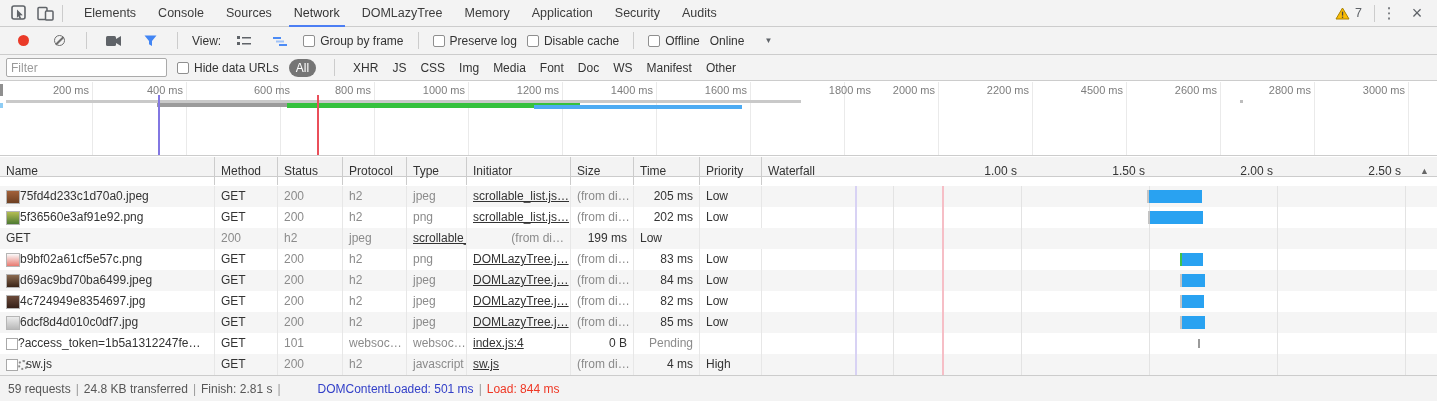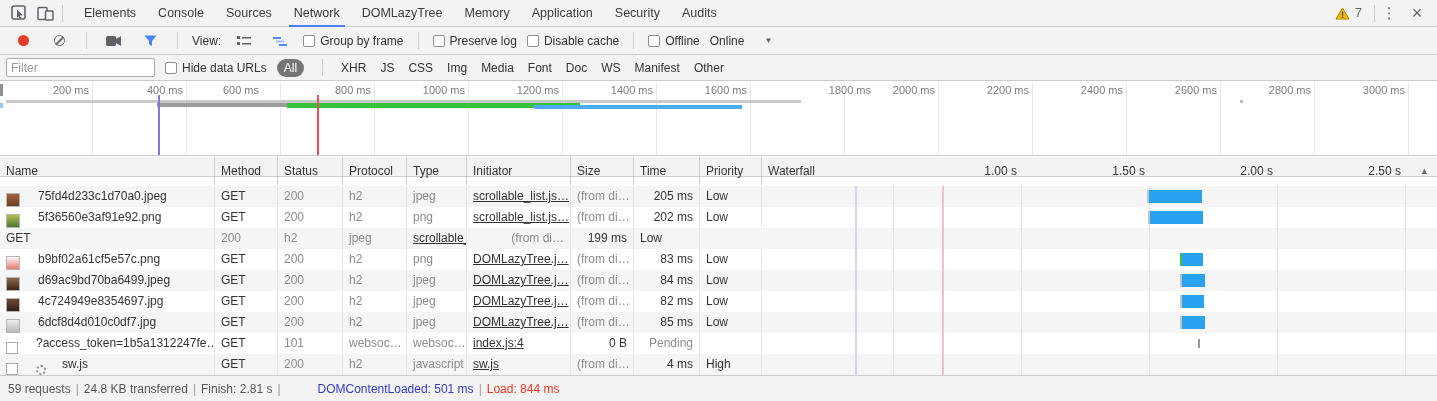--- a/index.html
+++ b/index.html
@@ -38,21 +38,21 @@
   .tb-label { color:#333; }
   .chk { display:flex; align-items:center; gap:5px; color:#333; }
   .chk .box { width:12px; height:12px; border:1px solid #8f8f8f; border-radius:2px; background:#fff; }
   .caret { font-size:8px; color:#5f6368; margin-left:10px; }
   
   .filterbar {
     position:absolute; top:55px; left:0; width:100%; height:26px;
     background:#f3f3f3; border-bottom:1px solid #ccc;
     display:flex; align-items:center; padding-left:6px; gap:10px;
   }
-  .filter-input { width:149px; height:19px; border:1px solid #aaa; border-radius:2px; background:#fff; font-size:12px; padding:0 4px; color:#333; font-family:"Liberation Sans",sans-serif; }
+  .filter-input { width:161px; height:19px; border:1px solid #aaa; border-radius:2px; background:#fff; font-size:12px; padding:0 4px; color:#333; font-family:"Liberation Sans",sans-serif; }
   .filter-input::placeholder { color:#9a9a9a; }
   .ftypes { display:flex; align-items:center; gap:14px; color:#333; }
   .ftype.selected { background:#757575; color:#fff; border-radius:9px; padding:2px 7px; }
   
   .overview { position:absolute; top:82px; left:0; width:100%; height:74px; background:#fff; border-bottom:1px solid #ccc; }
   .ruler-label { position:absolute; top:2px; width:60px; text-align:right; font-size:11px; color:#7d7d7d; }
   .ov-grid { position:absolute; top:0; bottom:0; width:1px; background:#eaeaea; }
   .ov-marker { position:absolute; top:13px; bottom:0; width:2px; }
   .ov-bar { position:absolute; }
   
@@ -63,21 +63,21 @@
   .wf-head { position:relative; }
   .wf-time-label { position:absolute; top:0; height:28px; line-height:28px; width:66px; text-align:right; color:#333; }
   .sort-arrow { position:absolute; right:8px; top:0; height:28px; line-height:28px; font-size:9px; color:#666; }
   .rows { position:absolute; top:186px; left:0; width:100%; height:189px; }
   .row { height:21px; line-height:21px; }
   .row.odd { background:#f5f5f5; }
   .cell { padding:0 6px; overflow:hidden; white-space:nowrap; border-right:1px solid #e7e7e7; height:21px; }
   .cell.num { text-align:right; }
   .cell.muted { color:#8b8b8b; }
   .cell.wf { border-right:none; position:relative; z-index:2; padding:0; }
-  .name-cell { display:flex; align-items:flex-end; gap:18px; color:#333; }
+  .name-cell { display:flex; align-items:center; gap:0; color:#333; }
   .thumb { width:14px; height:14px; border:1px solid #b5b5b5; flex:0 0 auto; }
   .doc-ic { width:12px; height:12px; border:1px solid #a9a9a9; background:#fff; flex:0 0 auto; }
   .gear-ic { width:10px; height:10px; border:2px dotted #8a8a8a; border-radius:50%; flex:0 0 auto; margin-right:-2px; }
   .init-link { color:#333; text-decoration:underline; }
   .wf-overlay { position:absolute; top:0; left:0; width:100%; height:100%; pointer-events:none; z-index:1; }
   .wf-grid { position:absolute; top:0; bottom:0; width:1px; background:#e3e3e3; }
   .wf-marker { position:absolute; top:0; bottom:0; width:2px; }
   .wf-bar { position:absolute; top:4px; height:13px; }
   
   .statusbar {
@@ -231,39 +231,39 @@
         <span class="ftype">Other</span>
       </div>
   </div>
 
   <div class="overview" id="overview">
       <div class="ov-grid" style="left: 92px;"></div>
       <div class="ruler-label" style="left: 29px;">200 ms</div>
       <div class="ov-grid" style="left: 186px;"></div>
       <div class="ruler-label" style="left: 123px;">400 ms</div>
       <div class="ov-grid" style="left: 280px;"></div>
-      <div class="ruler-label" style="left: 199px;">600 ms</div>
+      <div class="ruler-label" style="left: 230px;">600 ms</div>
       <div class="ov-grid" style="left: 374px;"></div>
       <div class="ruler-label" style="left: 311px;">800 ms</div>
       <div class="ov-grid" style="left: 468px;"></div>
       <div class="ruler-label" style="left: 405px;">1000 ms</div>
       <div class="ov-grid" style="left: 562px;"></div>
       <div class="ruler-label" style="left: 499px;">1200 ms</div>
       <div class="ov-grid" style="left: 656px;"></div>
       <div class="ruler-label" style="left: 593px;">1400 ms</div>
       <div class="ov-grid" style="left: 750px;"></div>
       <div class="ruler-label" style="left: 687px;">1600 ms</div>
       <div class="ov-grid" style="left: 844px;"></div>
       <div class="ruler-label" style="left: 811px;">1800 ms</div>
       <div class="ov-grid" style="left: 938px;"></div>
       <div class="ruler-label" style="left: 875px;">2000 ms</div>
       <div class="ov-grid" style="left: 1032px;"></div>
       <div class="ruler-label" style="left: 969px;">2200 ms</div>
       <div class="ov-grid" style="left: 1126px;"></div>
-      <div class="ruler-label" style="left: 1063px;">2400 ms</div>
+      <div class="ruler-label" style="left: 1063px;">4500 ms</div>
       <div class="ov-grid" style="left: 1220px;"></div>
       <div class="ruler-label" style="left: 1157px;">2600 ms</div>
       <div class="ov-grid" style="left: 1314px;"></div>
       <div class="ruler-label" style="left: 1251px;">2800 ms</div>
       <div class="ov-grid" style="left: 1408px;"></div>
       <div class="ruler-label" style="left: 1345px;">3000 ms</div>
       <div class="ov-bar" style="left: 0px; top: 2px; width: 3px; height: 12px; background: rgb(143, 143, 143);"></div>
       <div class="ov-bar" style="left: 6px; top: 18px; width: 795px; height: 3px; background: rgb(201, 201, 201);"></div>
       <div class="ov-bar" style="left: 157px; top: 21px; width: 131px; height: 4px; background: rgb(155, 155, 155);"></div>
       <div class="ov-bar" style="left: 287px; top: 21px; width: 293px; height: 5px; background: rgb(53, 193, 61);"></div>

